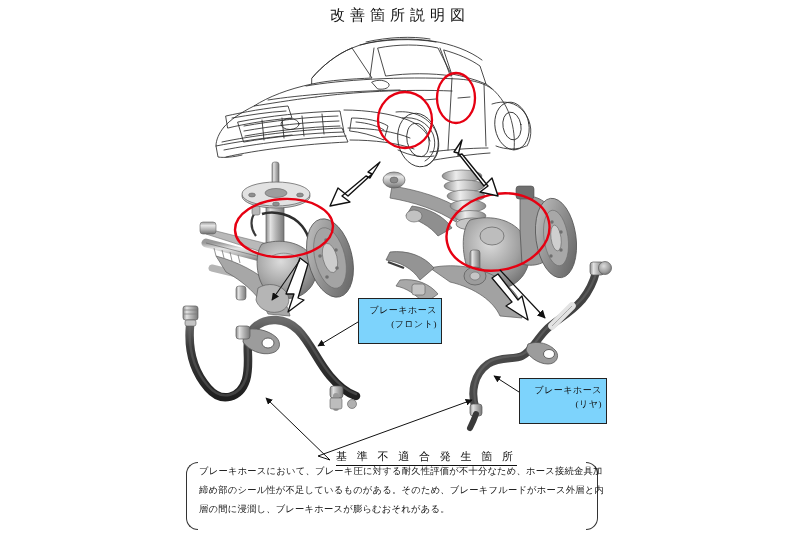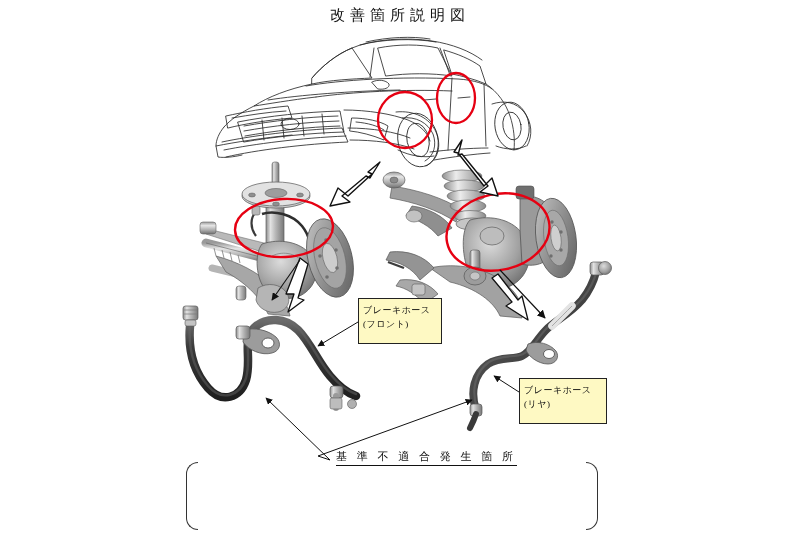--- a/index.html
+++ b/index.html
@@ -30,22 +30,22 @@
     font-size: 15px;
     letter-spacing: 5px;
     color: #111;
     font-family: "Liberation Serif", "DejaVu Serif", serif;
   }
 
   
   .callout {
     position: absolute;
     border: 1px solid #222;
-    background: #fef9c3;
-    text-align: left;
+    background: #7dd3fc;
+    text-align: right;
     font-size: 9px;
     line-height: 1.5;
     color: #111;
     padding: 5px 4px 6px 4px;
     box-sizing: border-box;
     letter-spacing: 0.5px;
   }
   .callout .l2 { display:block;font-family:Liberation Serif, serif; }
   #callout-front {
     left: 358px; top: 298px; width: 84px; height: 46px;
@@ -416,15 +416,20 @@
   <div class="callout" id="callout-rear">
     <span>ブレーキホース</span>
     <span class="l2">(リヤ)</span>
   </div>
 
   <div class="section-heading">基 準 不 適 合 発 生 箇 所</div>
 
   <div id="description-block">
     <div class="bracket left"></div>
     <div class="bracket right"></div>
+    <div class="desc-text">
+      <span class="desc-line">ブレーキホースにおいて、ブレーキ圧に対する耐久性評価が不十分なため、ホース接続金具加</span>
+      <span class="desc-line">締め部のシール性が不足しているものがある。そのため、ブレーキフルードがホース外層と内</span>
+      <span class="desc-line">層の間に浸潤し、ブレーキホースが膨らむおそれがある。</span>
+    </div>
   </div>
 
 </div>
 
 </body></html>

